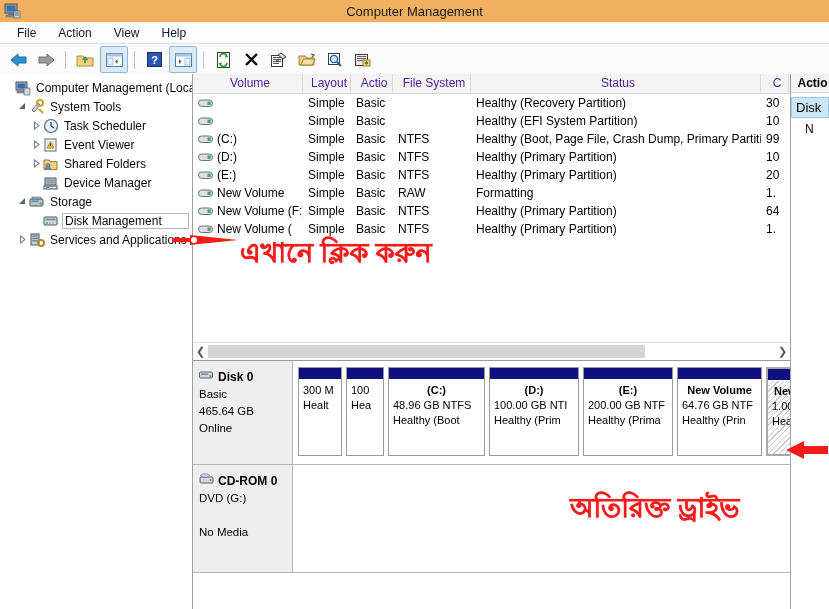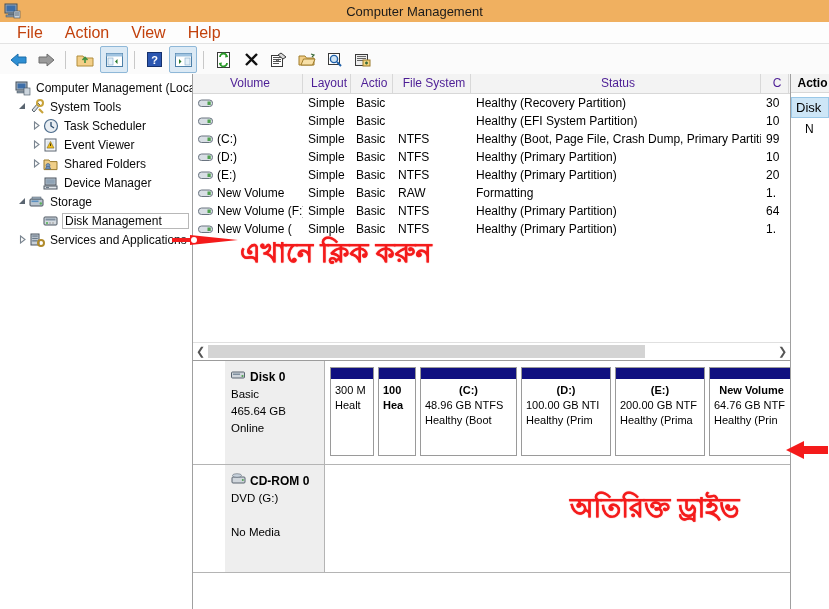--- a/index.html
+++ b/index.html
@@ -17,21 +17,21 @@
     display:flex;align-items:center;justify-content:center;
   }
   .titlebar .tb-title{font-size:13px;color:#1a1a1a;}
   .tb-icon{position:absolute;left:4px;top:3px;width:17px;height:16px;}
 
   
   .menubar{
     height:21px;background:#fdfdfd;border-bottom:1px solid #e3e3e3;
     display:flex;align-items:center;padding-left:8px;gap:4px;
   }
-  .menubar .mi{padding:2px 9px;font-size:16px;color:#c2410c;cursor:default;}
+  .menubar .mi{padding:2px 9px;font-size:12px;color:#0f172a;cursor:default;}
 
   
   .toolbar{
     height:31px;background:#fbfbfb;border-bottom:1px solid #d6d6d6;
     display:flex;align-items:center;padding-left:5px;gap:2px;
   }
   .tbtn{width:26px;height:25px;display:flex;align-items:center;justify-content:center;}
   .tbtn.framed{border:1px solid #8fb8d8;background:#dceaf5;border-radius:2px;}
   .tsep{width:1px;height:18px;background:#c8c8c8;margin:0 4px;}
 
@@ -73,21 +73,21 @@
   }
   .hs-arrow{width:15px;text-align:center;font-size:11px;color:#555;}
   .hs-track{flex:1;height:13px;background:#fff;position:relative;}
   .hs-thumb{position:absolute;left:0;top:0;height:13px;width:77%;background:#d4d4d4;}
 
   
   .disk-pane{flex:1;background:#fff;overflow:hidden;}
   .disk-row{display:flex;border-bottom:1px solid #b4b4b4;}
   .disk-info{
     width:100px;flex:0 0 100px;background:#eeeeee;border-right:1px solid #b4b4b4;
-    padding:8px 6px 6px 6px;box-sizing:border-box;font-size:11.5px;line-height:17px;margin-left:32px;
+    padding:8px 6px 6px 6px;box-sizing:border-box;font-size:11.5px;line-height:17px;
   }
   .disk-info .dname{font-weight:bold;font-size:12px;display:flex;align-items:center;gap:3px;}
   .parts{flex:1;display:flex;padding:6px 5px 8px 5px;gap:4px;min-width:0;background:#fff;}
   .part{
     border:1px solid #9a9a9a;background:#fff;box-sizing:border-box;
     display:flex;flex-direction:column;min-width:0;overflow:hidden;
   }
   .part .bar{height:11px;background:#101080;flex:0 0 11px;}
   .part .pbody{
     flex:1;padding:3px 4px;font-size:11px;line-height:15px;
@@ -517,21 +517,21 @@
           </div>
           <div class="parts">
             <div class="part" style="flex: 0 0 44px;">
               <div class="bar"></div>
               <div class="pbody">
                 <div class="ptitle"></div>
                 <div>300 M</div>
                 <div>Healt</div>
               </div>
             </div>
-            <div class="part" style="flex: 0 0 38px; font-weight: bold;">
+            <div class="part" style="flex: 0 0 38px;">
               <div class="bar"></div>
               <div class="pbody">
                 <div class="ptitle"></div>
                 <div>100</div>
                 <div>Hea</div>
               </div>
             </div>
             <div class="part" style="flex: 0 0 97px;">
               <div class="bar"></div>
               <div class="pbody">

